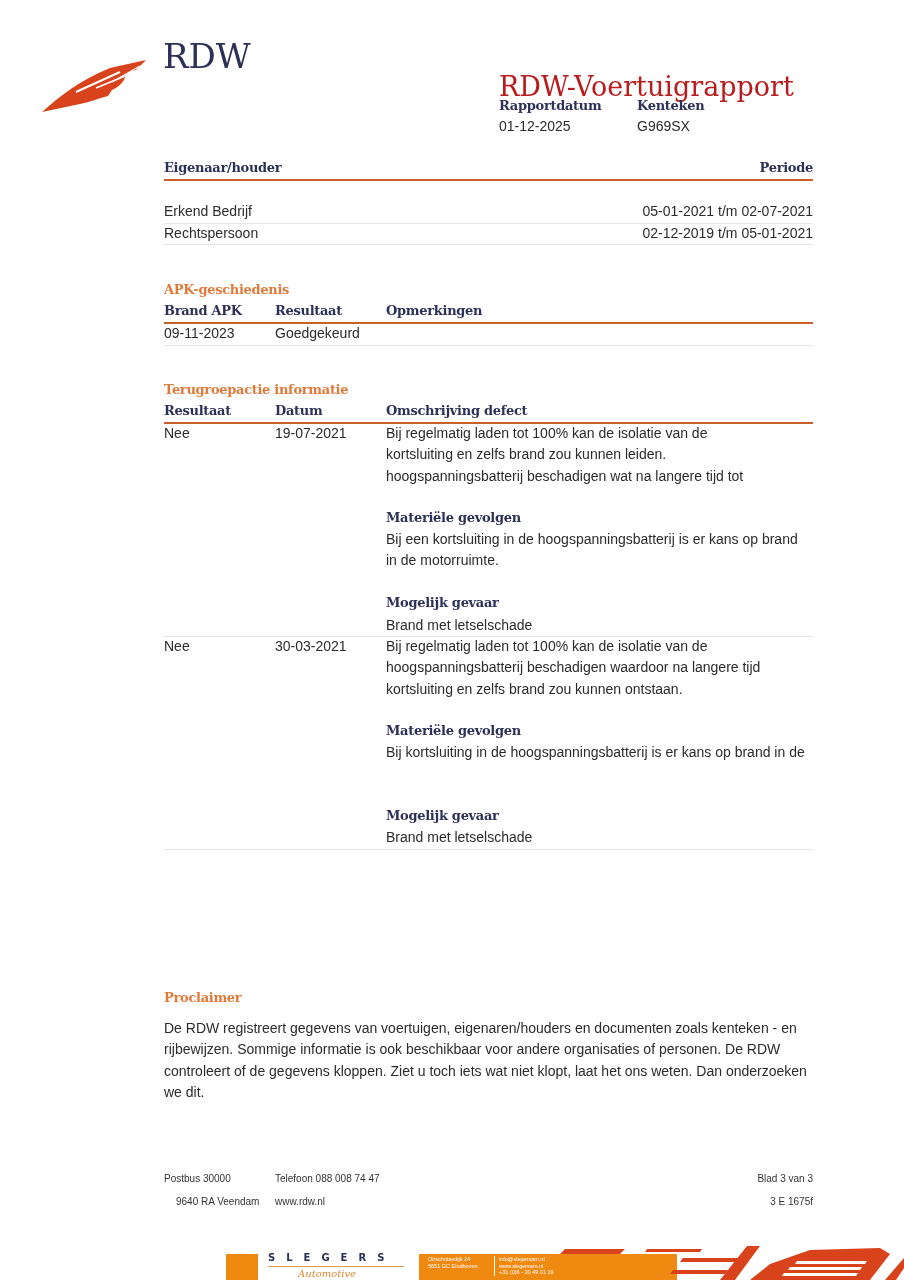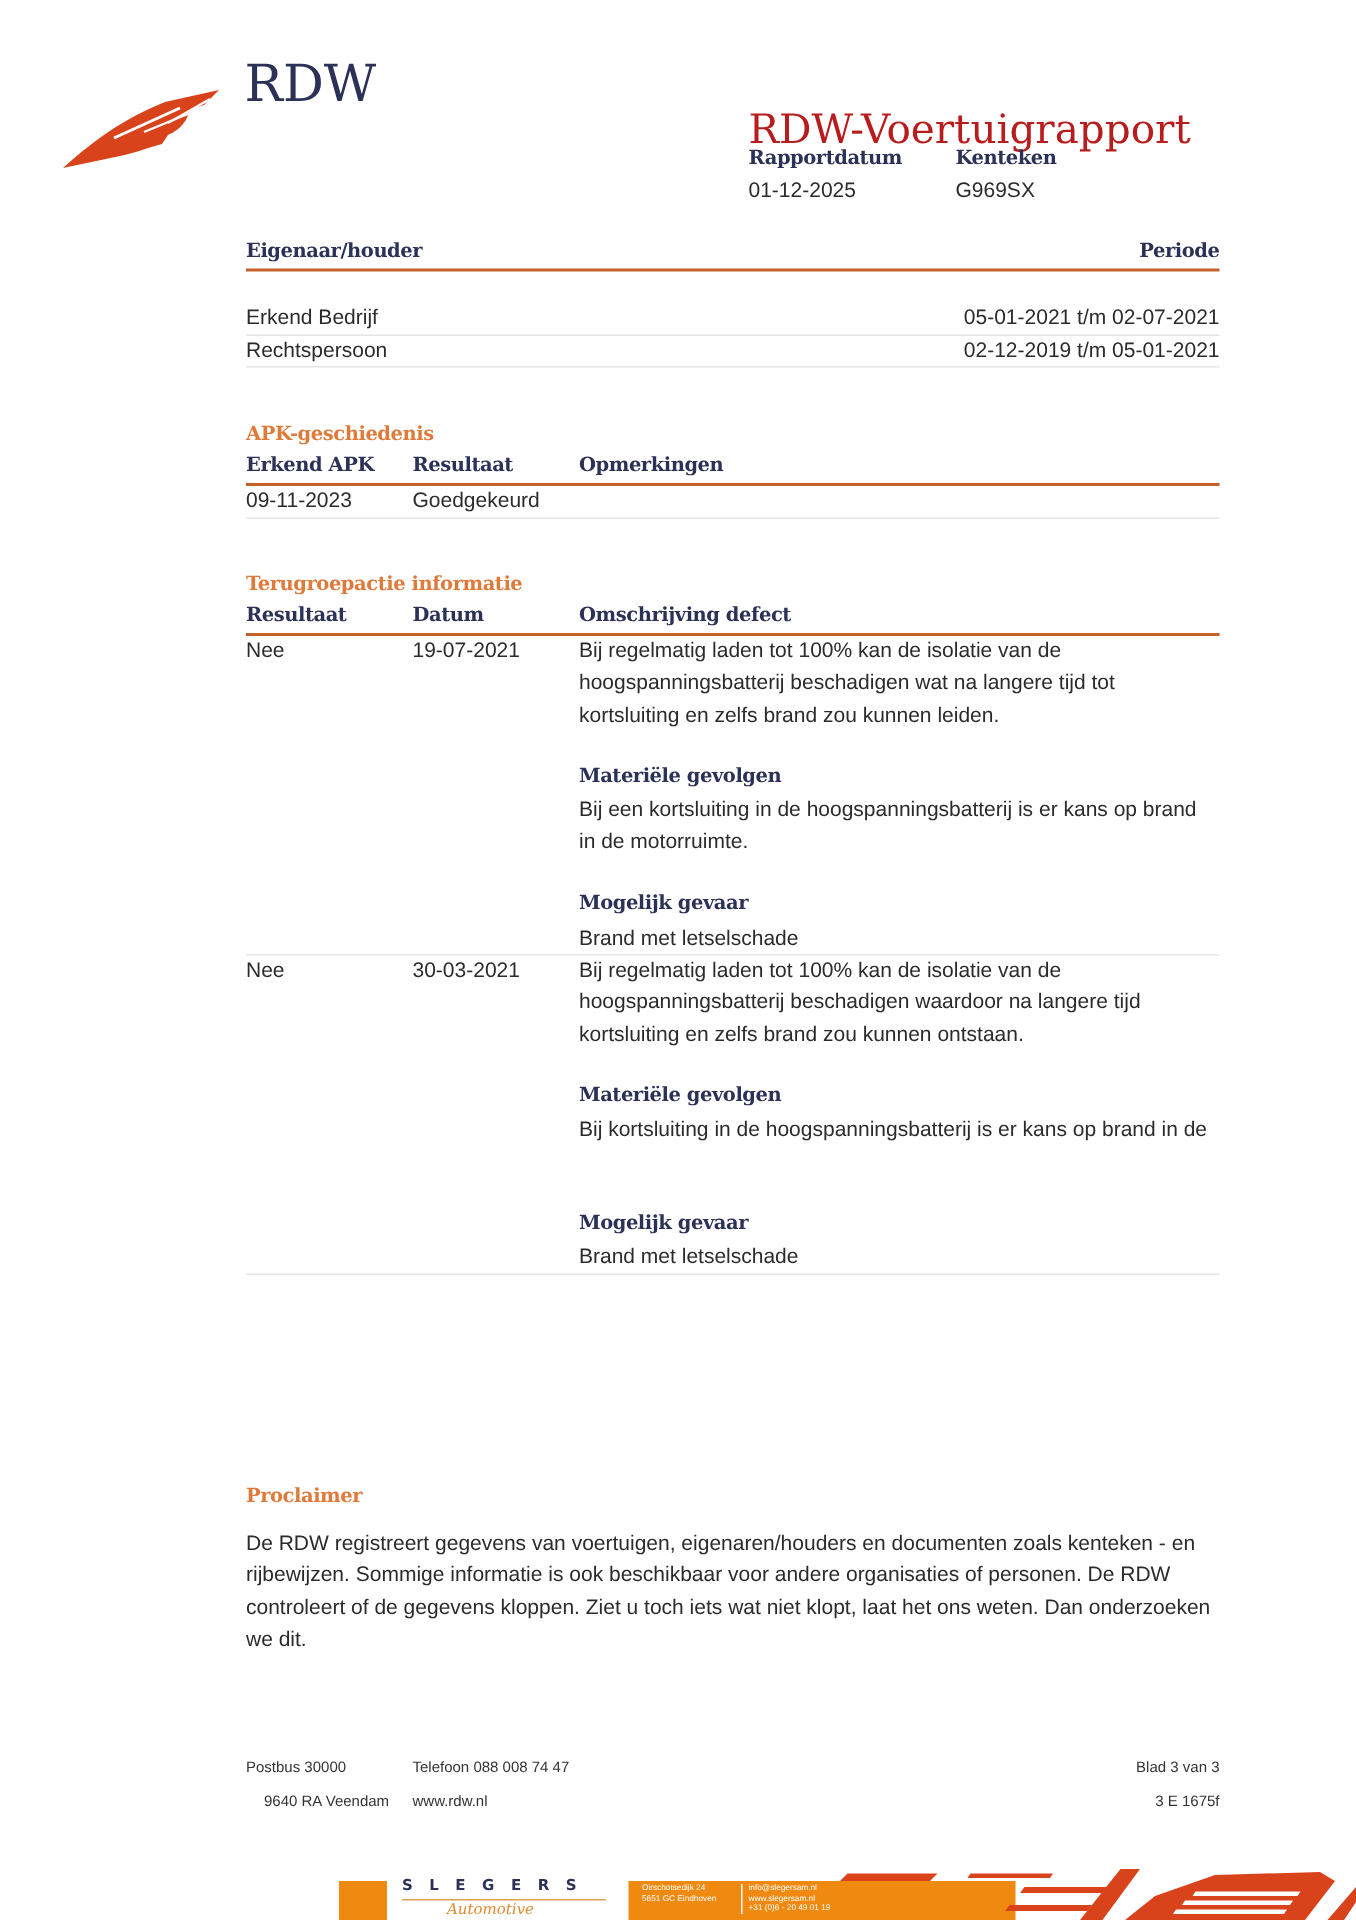--- a/index.html
+++ b/index.html
@@ -40,42 +40,42 @@
 <div class="rule-orange" style="top:179px;"></div>
 
 <div class="abs txt" style="left:164px;top:203px;">Erkend Bedrijf</div>
 <div class="abs txt" style="right:91px;top:203px;">05-01-2021 t/m 02-07-2021</div>
 <div class="rule-grey" style="top:223px;"></div>
 <div class="abs txt" style="left:164px;top:225px;">Rechtspersoon</div>
 <div class="abs txt" style="right:91px;top:225px;">02-12-2019 t/m 05-01-2021</div>
 <div class="rule-grey" style="top:244px;"></div>
 
 <div class="abs sec" style="left:164px;top:282px;">APK-geschiedenis</div>
-<div class="abs hdr" style="left:164px;top:303px;">Erkend APK</div>
+<div class="abs hdr" style="left:164px;top:303px;">Brand APK</div>
 <div class="abs hdr" style="left:275px;top:303px;">Resultaat</div>
 <div class="abs hdr" style="left:386px;top:303px;">Opmerkingen</div>
 <div class="rule-orange" style="top:322px;"></div>
 <div class="abs txt" style="left:164px;top:325px;">09-11-2023</div>
 <div class="abs txt" style="left:275px;top:325px;">Goedgekeurd</div>
 <div class="abs txt" style="left:386px;top:325px;"></div>
 <div class="rule-grey" style="top:345px;"></div>
 
 <div class="abs sec" style="left:164px;top:382px;">Terugroepactie informatie</div>
 <div class="abs hdr" style="left:164px;top:403px;">Resultaat</div>
 <div class="abs hdr" style="left:275px;top:403px;">Datum</div>
 <div class="abs hdr" style="left:386px;top:403px;">Omschrijving defect</div>
 <div class="rule-orange" style="top:422px;"></div>
 
 <div>
   <div class="abs txt" style="left:164px;top:425px;">Nee</div>
   <div class="abs txt" style="left:275px;top:425px;">19-07-2021</div>
   <div class="abs para" style="left:386px;top:423px;">
     <div>Bij regelmatig laden tot 100% kan de isolatie van de</div>
+    <div>kortsluiting en zelfs brand zou kunnen leiden.</div>
     <div>hoogspanningsbatterij beschadigen wat na langere tijd tot</div>
-    <div>kortsluiting en zelfs brand zou kunnen leiden.</div>
   </div>
   <div class="abs hdr" style="left:386px;top:510px;">Materiële gevolgen</div>
   <div class="abs para" style="left:386px;top:529px;">
     <div>Bij een kortsluiting in de hoogspanningsbatterij is er kans op brand</div>
     <div>in de motorruimte.</div>
   </div>
   <div class="abs hdr" style="left:386px;top:595px;">Mogelijk gevaar</div>
   <div class="abs txt" style="left:386px;top:617px;">Brand met letselschade</div>
 </div>
 <div class="rule-grey" style="top:636px;"></div>

